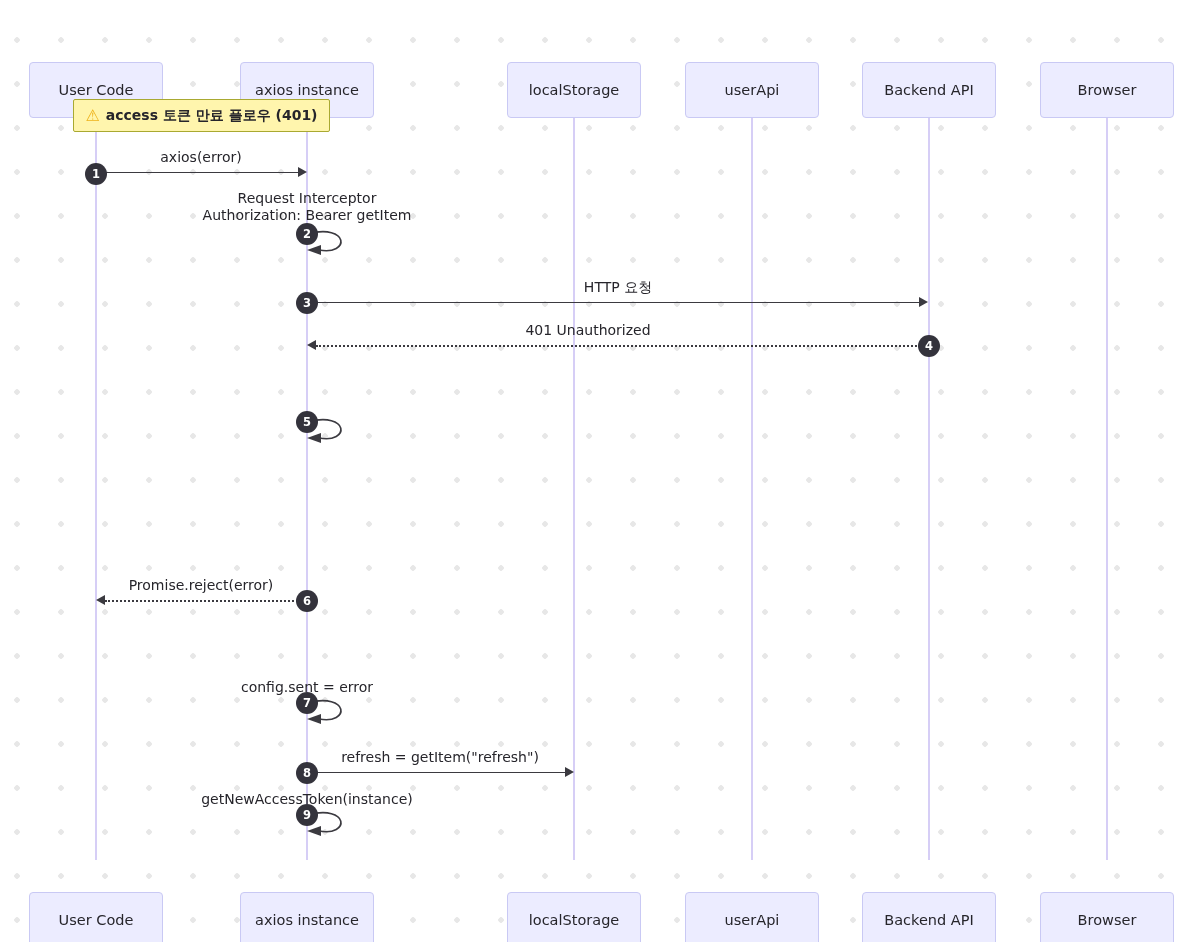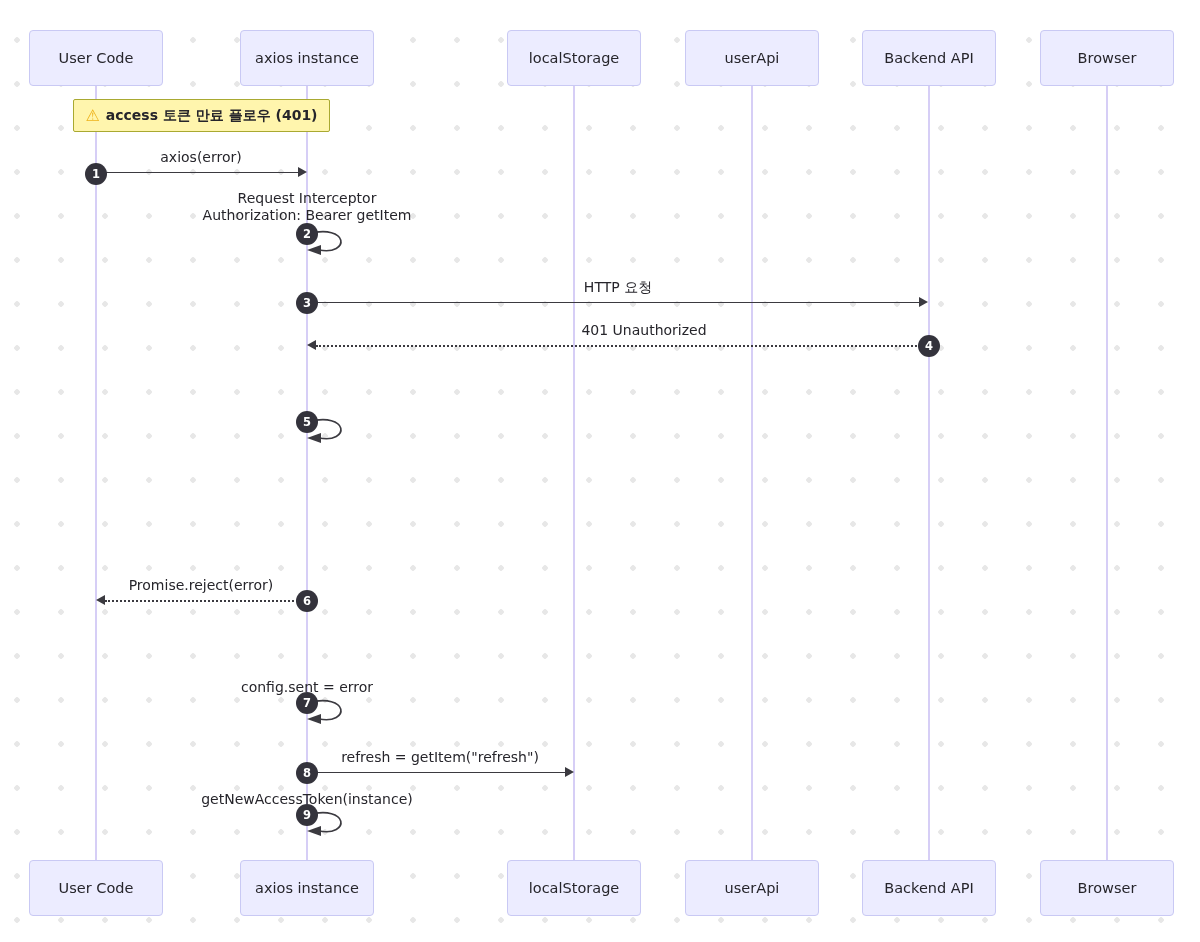--- a/index.html
+++ b/index.html
@@ -21,20 +21,21 @@
     height: 56px;
     background: #ECECFF;
     border: 1px solid #c9c9f4;
     border-radius: 4px;
     display: flex;
     align-items: center;
     justify-content: center;
     font-size: 14.5px;
     z-index: 2;
     box-sizing: border-box;
+    margin-top: 32px;
   }
   .lifeline {
     position: absolute;
     top: 86px;
     width: 2px;
     height: 774px;
     background: #d6cef6;
     z-index: 0;
   }
   .msg-label {
@@ -163,21 +164,21 @@
     <path d="M1 9 C 44 -2, 44 31, 13 25" fill="none" stroke="#3b3a40" stroke-width="1.7"></path>
     <polygon points="15,20 1,25 15,30" fill="#3b3a40"></polygon>
   </svg>
   <div class="seq" style="left:307px;top:234px">2</div>
 
   <div class="msg-label" style="left:618px;top:279px">HTTP 요청</div>
   <div class="arrow-line" style="left:307px;top:302px;width:613px"></div>
   <div class="head right" style="left:919px;top:297px"></div>
   <div class="seq" style="left:307px;top:303px">3</div>
 
-  <div class="msg-label" style="left:644px;top:322px">401 Unauthorized</div>
+  <div class="msg-label" style="left:588px;top:322px">401 Unauthorized</div>
   <div class="arrow-line dashed" style="left:316px;top:345px;width:612px"></div>
   <div class="head left" style="left:307px;top:340px"></div>
   <div class="seq" style="left:929px;top:346px">4</div>
 
   <svg class="loop-svg" style="left:306px;top:413px" width="52" height="34" viewBox="0 0 52 34">
     <path d="M1 9 C 44 -2, 44 31, 13 25" fill="none" stroke="#3b3a40" stroke-width="1.7"></path>
     <polygon points="15,20 1,25 15,30" fill="#3b3a40"></polygon>
   </svg>
   <div class="seq" style="left:307px;top:422px">5</div>
 

